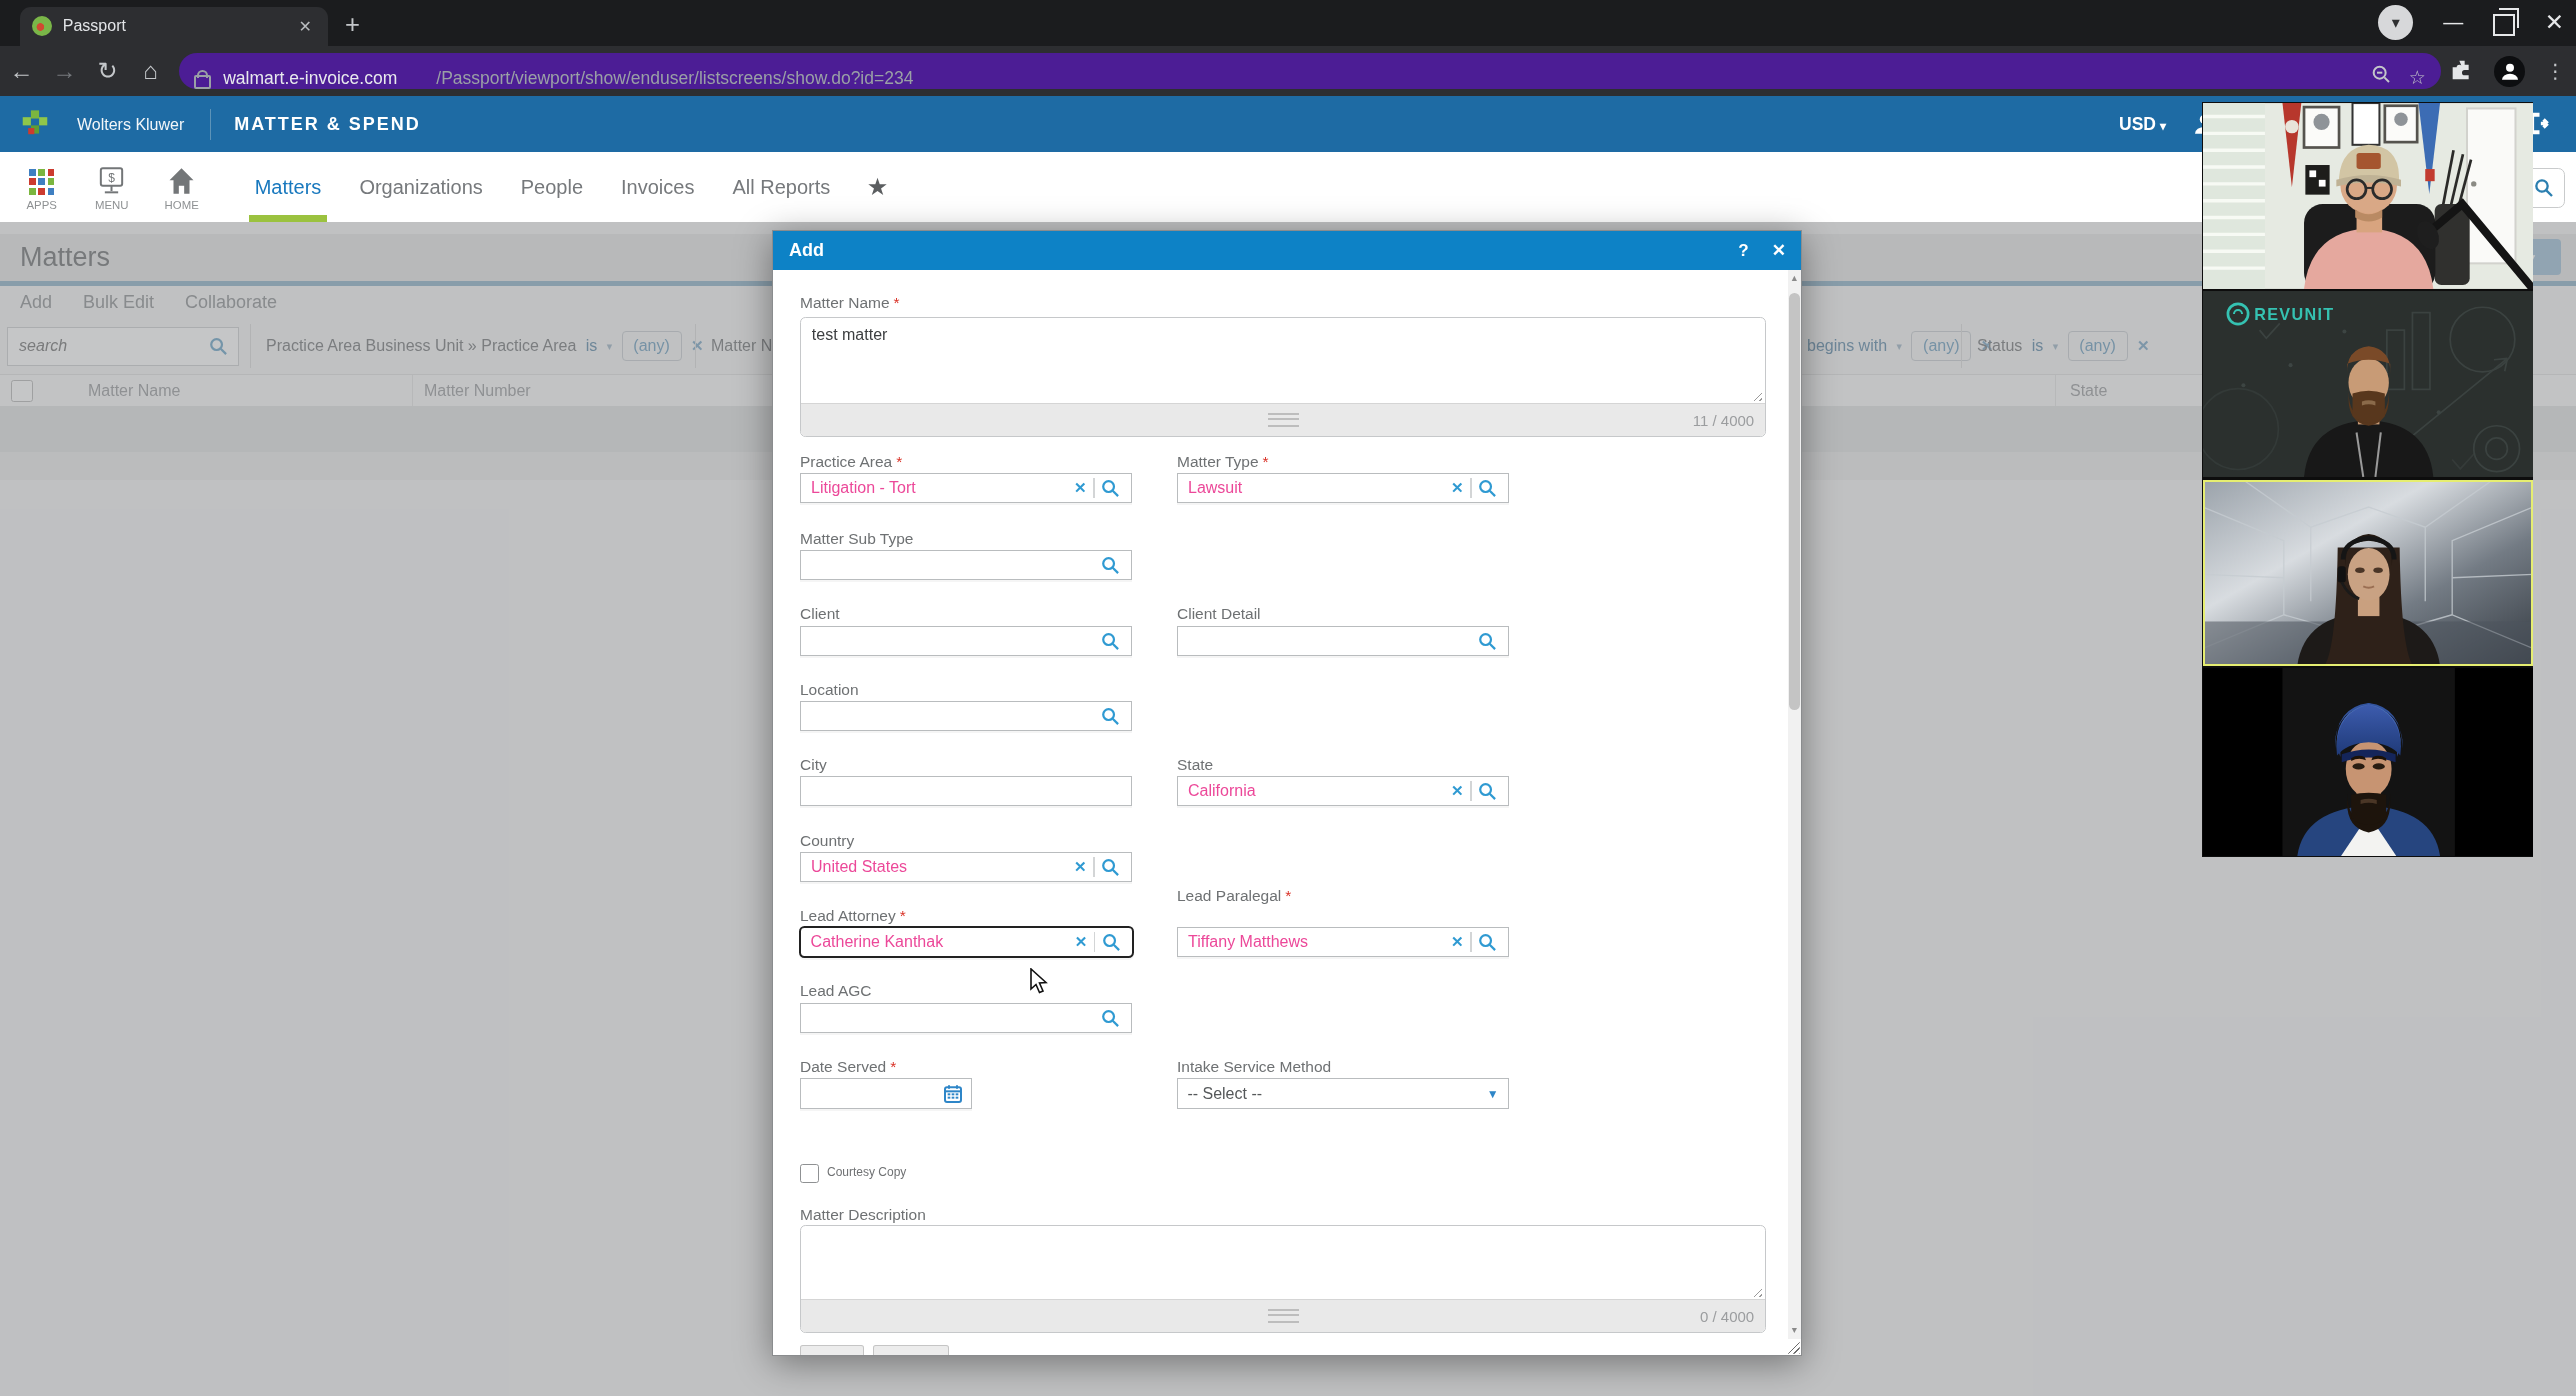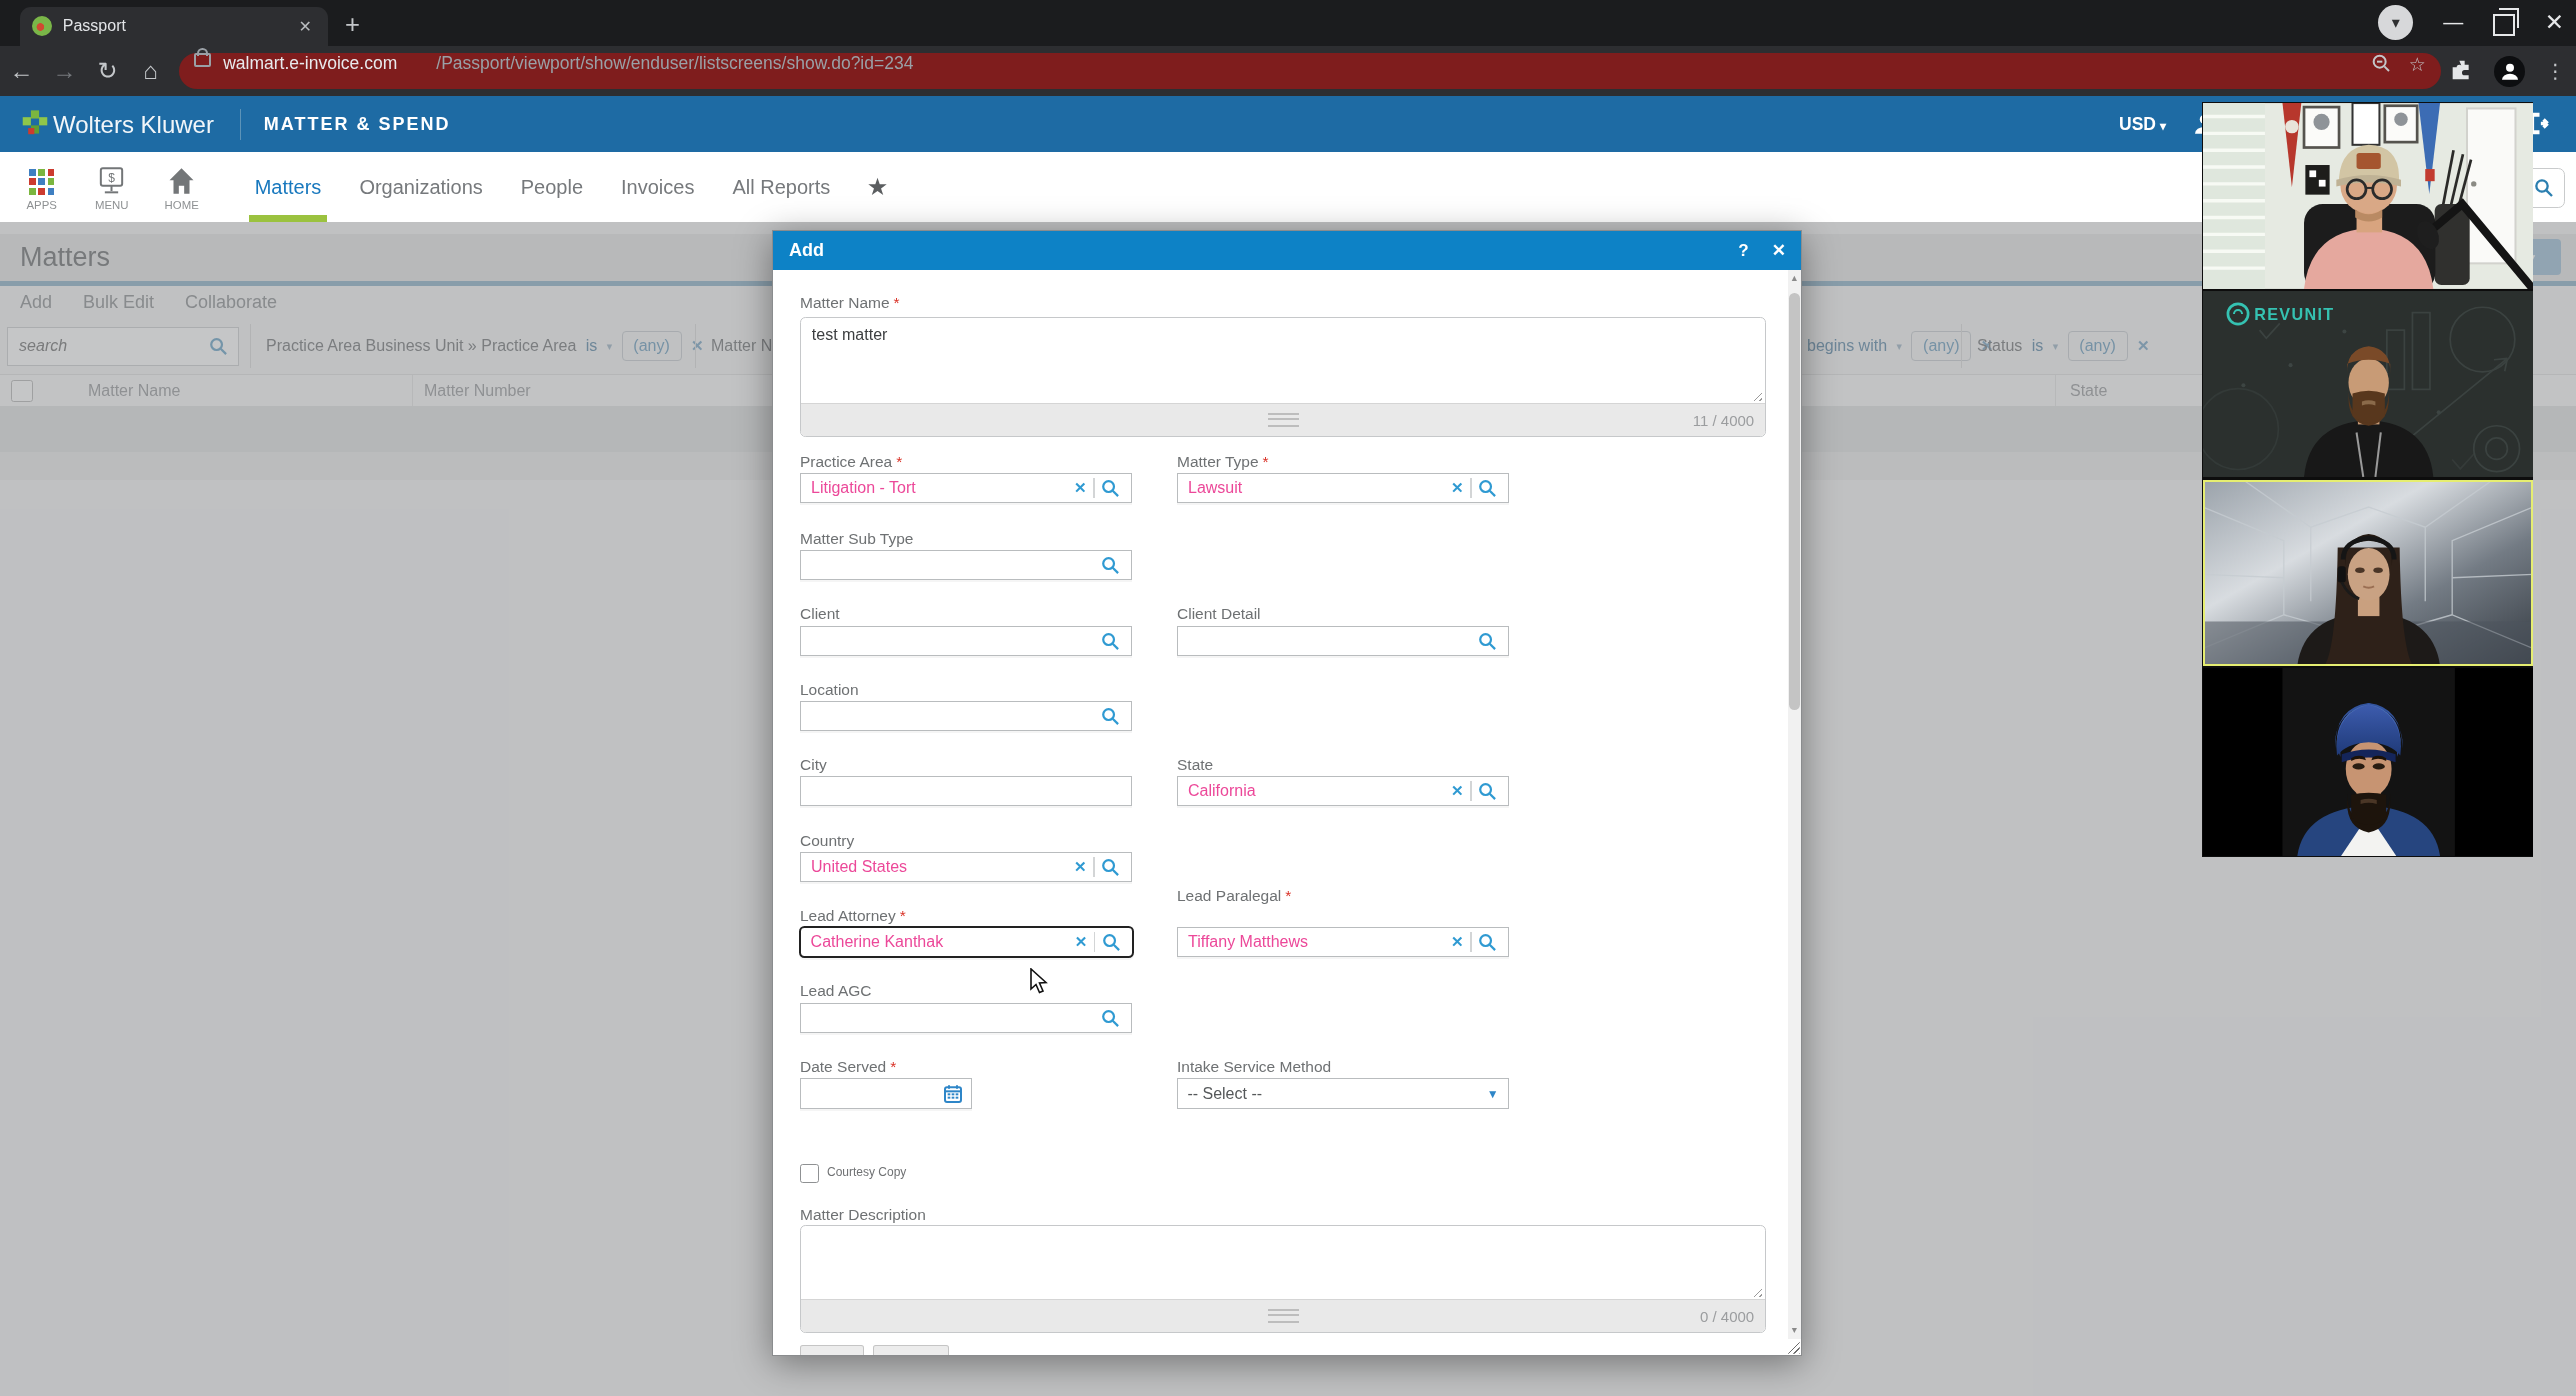--- a/index.html
+++ b/index.html
@@ -16,34 +16,34 @@
   .tab-close{color:#b9bcbf;font-size:16px;padding:1.3px 4px;}
   .newtab{position:absolute;left:345px;top:12px;color:#c3c6c9;font-size:25.6px;line-height:25.6px;}
   .wincontrols{position:absolute;right:12px;top:5.4px;display:flex;align-items:center;gap:30px;}
   .media-btn{width:35px;height:35px;border-radius:50%;background:#d7d8da;display:flex;align-items:center;justify-content:center;color:#2e2f31;font-size:16px;}
   .win-min{color:#e6e7e9;font-size:20px;}
   .win-restore{width:17.5px;height:17.5px;border:2px solid #e6e7e9;position:relative;margin-top:4px;}
   .win-restore::after{content:"";position:absolute;left:4px;top:-8px;width:17.5px;height:17.5px;border:2px solid #e6e7e9;border-left:none;border-bottom:none;}
   .win-close{color:#e6e7e9;font-size:23px;}
   .toolbar{position:absolute;left:0;top:46px;width:100%;height:50px;background:#2d2e31;display:flex;align-items:center;}
   .navbtn{color:#c4c7ca;font-size:24px;width:43px;text-align:center;}
-  .omnibox{height:36px;background:#7f1d1d;border-radius:18px;flex:1;margin:0 9.4px 0 6.7px;
-           display:flex;align-items:flex-start;padding:0 15px;min-width:0;}
+  .omnibox{height:36px;background:#4c1d95;border-radius:18px;flex:1;margin:0 9.4px 0 6.7px;
+           display:flex;align-items:flex-end;padding:0 15px;min-width:0;}
   .lock{width:13.5px;height:10px;border:2px solid #9aa0a6;border-radius:2px;position:relative;margin-right:12px;flex:none;}
   .lock::before{content:"";position:absolute;left:1.3px;top:-6.7px;width:6.7px;height:6px;border:2px solid #9aa0a6;border-bottom:none;border-radius:5.4px 5.4px 0 0;}
   .url-host{color:#e8eaed;font-size:17.5px;white-space:nowrap;}
   .url-path{color:#9aa0a6;font-size:17.5px;white-space:nowrap;overflow:hidden;text-overflow:ellipsis;flex:1;margin-left:39px;}
   .pill-ic{color:#c4c7ca;font-size:19px;margin-left:17.5px;flex:none;}
   .tb-right{display:flex;align-items:center;gap:20px;margin-right:10.8px;}
   .avatar{width:31px;height:31px;border-radius:50%;background:#0d0e10;display:flex;align-items:center;justify-content:center;}
   .kebab{color:#c4c7ca;font-size:20px;letter-spacing:0;line-height:6.7px;text-align:center;}
 
   
   .app-header{position:absolute;left:0;top:96px;width:100%;height:57px;background:#1e6ba4;display:flex;align-items:center;color:#fff;}
-  .wk-name{font-size:24px;color:#f2f6f9;margin-left:3px;}
+  .wk-name{font-size:16px;color:#f2f6f9;margin-left:27px;}
   .hdr-div{width:1.3px;height:31px;background:#5c93b8;margin:0 23px 0 25.6px;}
   .product{font-size:18px;font-weight:bold;letter-spacing:2px;}
   .hdr-right{margin-left:auto;display:flex;align-items:center;gap:27px;margin-right:23px;}
   .usd{font-size:17.5px;font-weight:bold;}
   .usd .caret{font-size:12px;margin-left:4px;}
 
   
   .nav{position:absolute;left:0;top:152px;width:100%;height:70px;background:#ffffff;border-bottom:1.3px solid #dcdddd;
        display:flex;align-items:center;}
   .nav-ic-item{width:70px;text-align:center;color:#8e9193;font-size:11.4px;}

